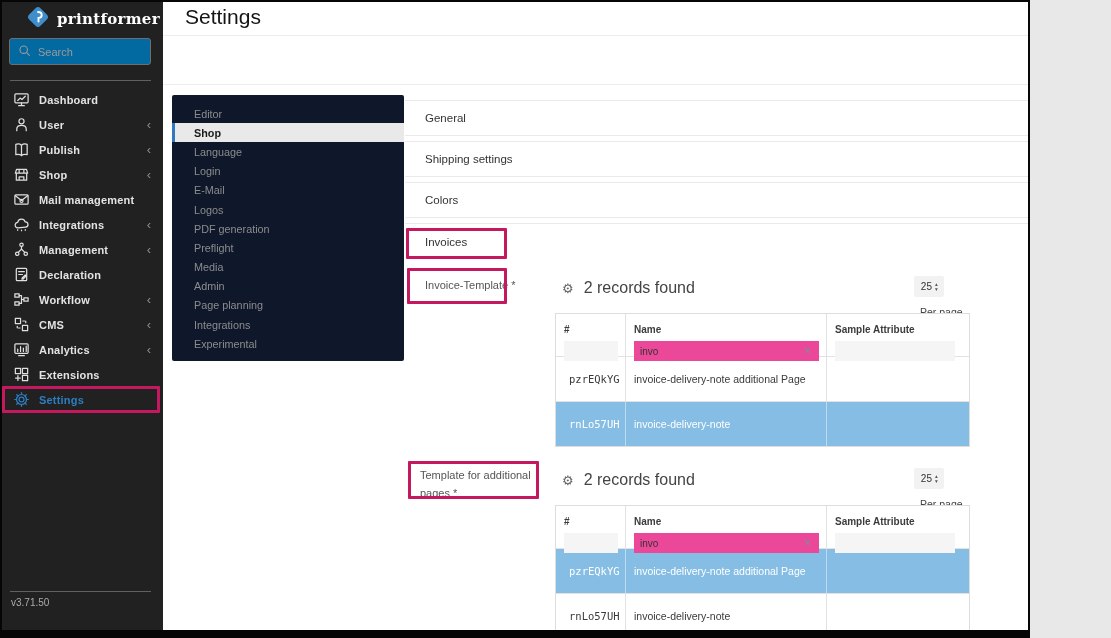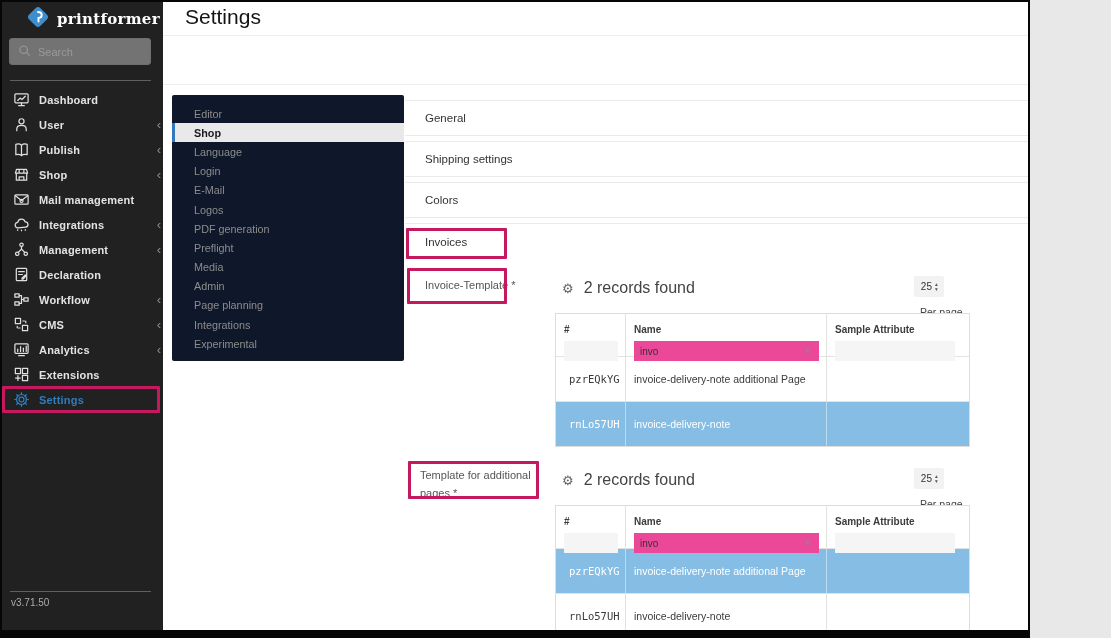--- a/index.html
+++ b/index.html
@@ -11,32 +11,32 @@
   .frame { position:absolute; inset:0; border:2px solid #060606; z-index:99; pointer-events:none; }
   .bottom-bar { position:absolute; left:0; bottom:0; width:100%; height:8px; background:#060606; z-index:90; }
   .scroll-corner { position:absolute; left:1087px; top:0; width:22px; height:7px; background:#909090; z-index:95; }
 
   
   .sidebar { position:absolute; left:0; top:0; width:163px; height:632px; background:#212121; z-index:10; }
   .logo { position:absolute; left:25px; top:4px; display:flex; align-items:center; gap:6px; cursor:pointer; }
   .logo-text { color:#fff; font-family:"DejaVu Serif", serif; font-size:15px; font-weight:600; letter-spacing:.3px; }
   .search-box {
     position:absolute; left:9px; top:38px; width:142px; height:27px;
-    border:1px solid #6e6e6e; border-radius:3px; background:#737373;
+    border:1px solid #6e6e6e; border-radius:3px; background:#0369a1;
     display:flex; align-items:center; padding:0 8px; gap:7px;
   }
   .search-box input {
     background:transparent; border:none; outline:none; color:#ddd;
     font-size:11px; width:100%; font-family:inherit;
   }
   .search-box input::placeholder { color:#9a9a9a; }
   .side-divider { position:absolute; left:10px; right:12px; border-top:1px solid #606060; }
   .nav { position:absolute; left:0; right:0; top:87px; }
   .nav-item {
-    height:25px; display:flex; align-items:center; padding:0 2px 0 12px;
+    height:25px; display:flex; align-items:center; padding:0 12px 0 12px;
     color:#e3e3e3; font-size:11px; font-weight:700; cursor:pointer;
   }
   .nav-item .ic { width:18px; display:flex; justify-content:center; margin-right:9px; flex:none; }
   .nav-item .lbl { flex:1; letter-spacing:.2px; }
   .nav-item .chev-l { color:#8d8d8d; font-size:13px; font-weight:400; line-height:1; }
   .nav-item.active { color:#2d7dc1; }
   .nav-item.active .lbl { color:#2d7dc1; }
   .ic svg { stroke:#e0e0e0; fill:none; stroke-width:1.3; stroke-linecap:round; stroke-linejoin:round; }
   .nav-item.active .ic svg { stroke:#2d7dc1; }
   .version { position:absolute; left:11px; top:597px; color:#ababab; font-size:10px; }

